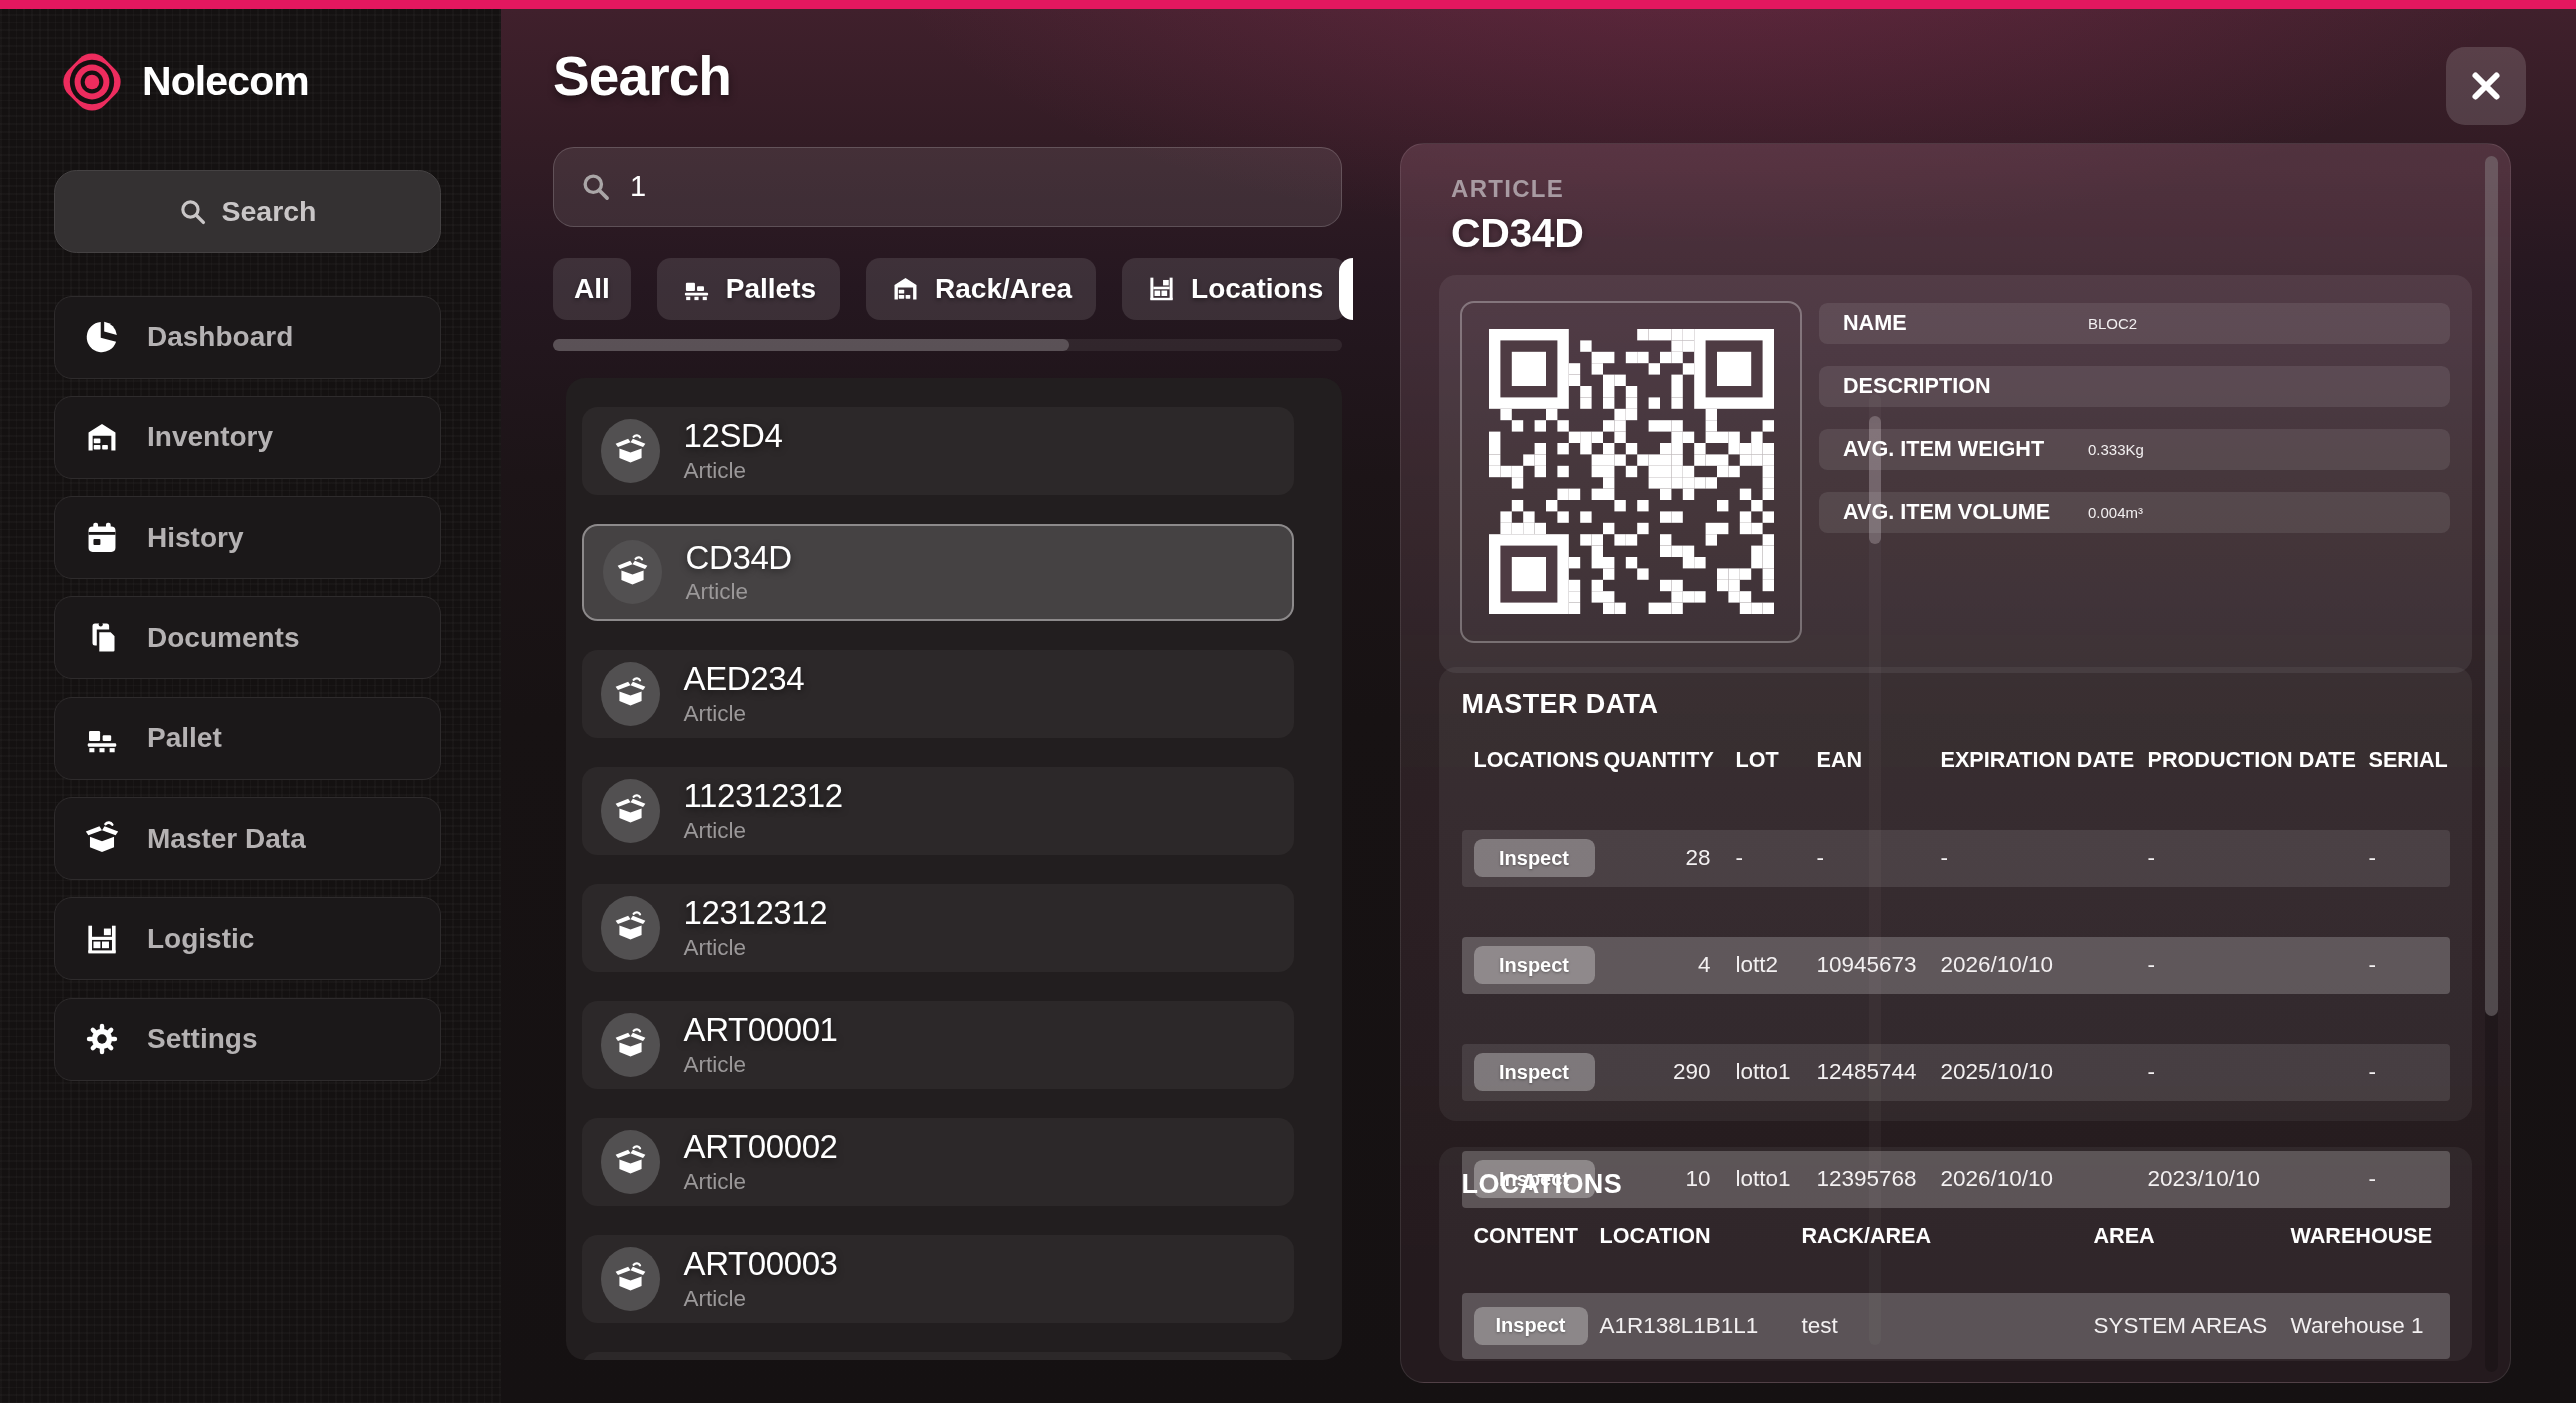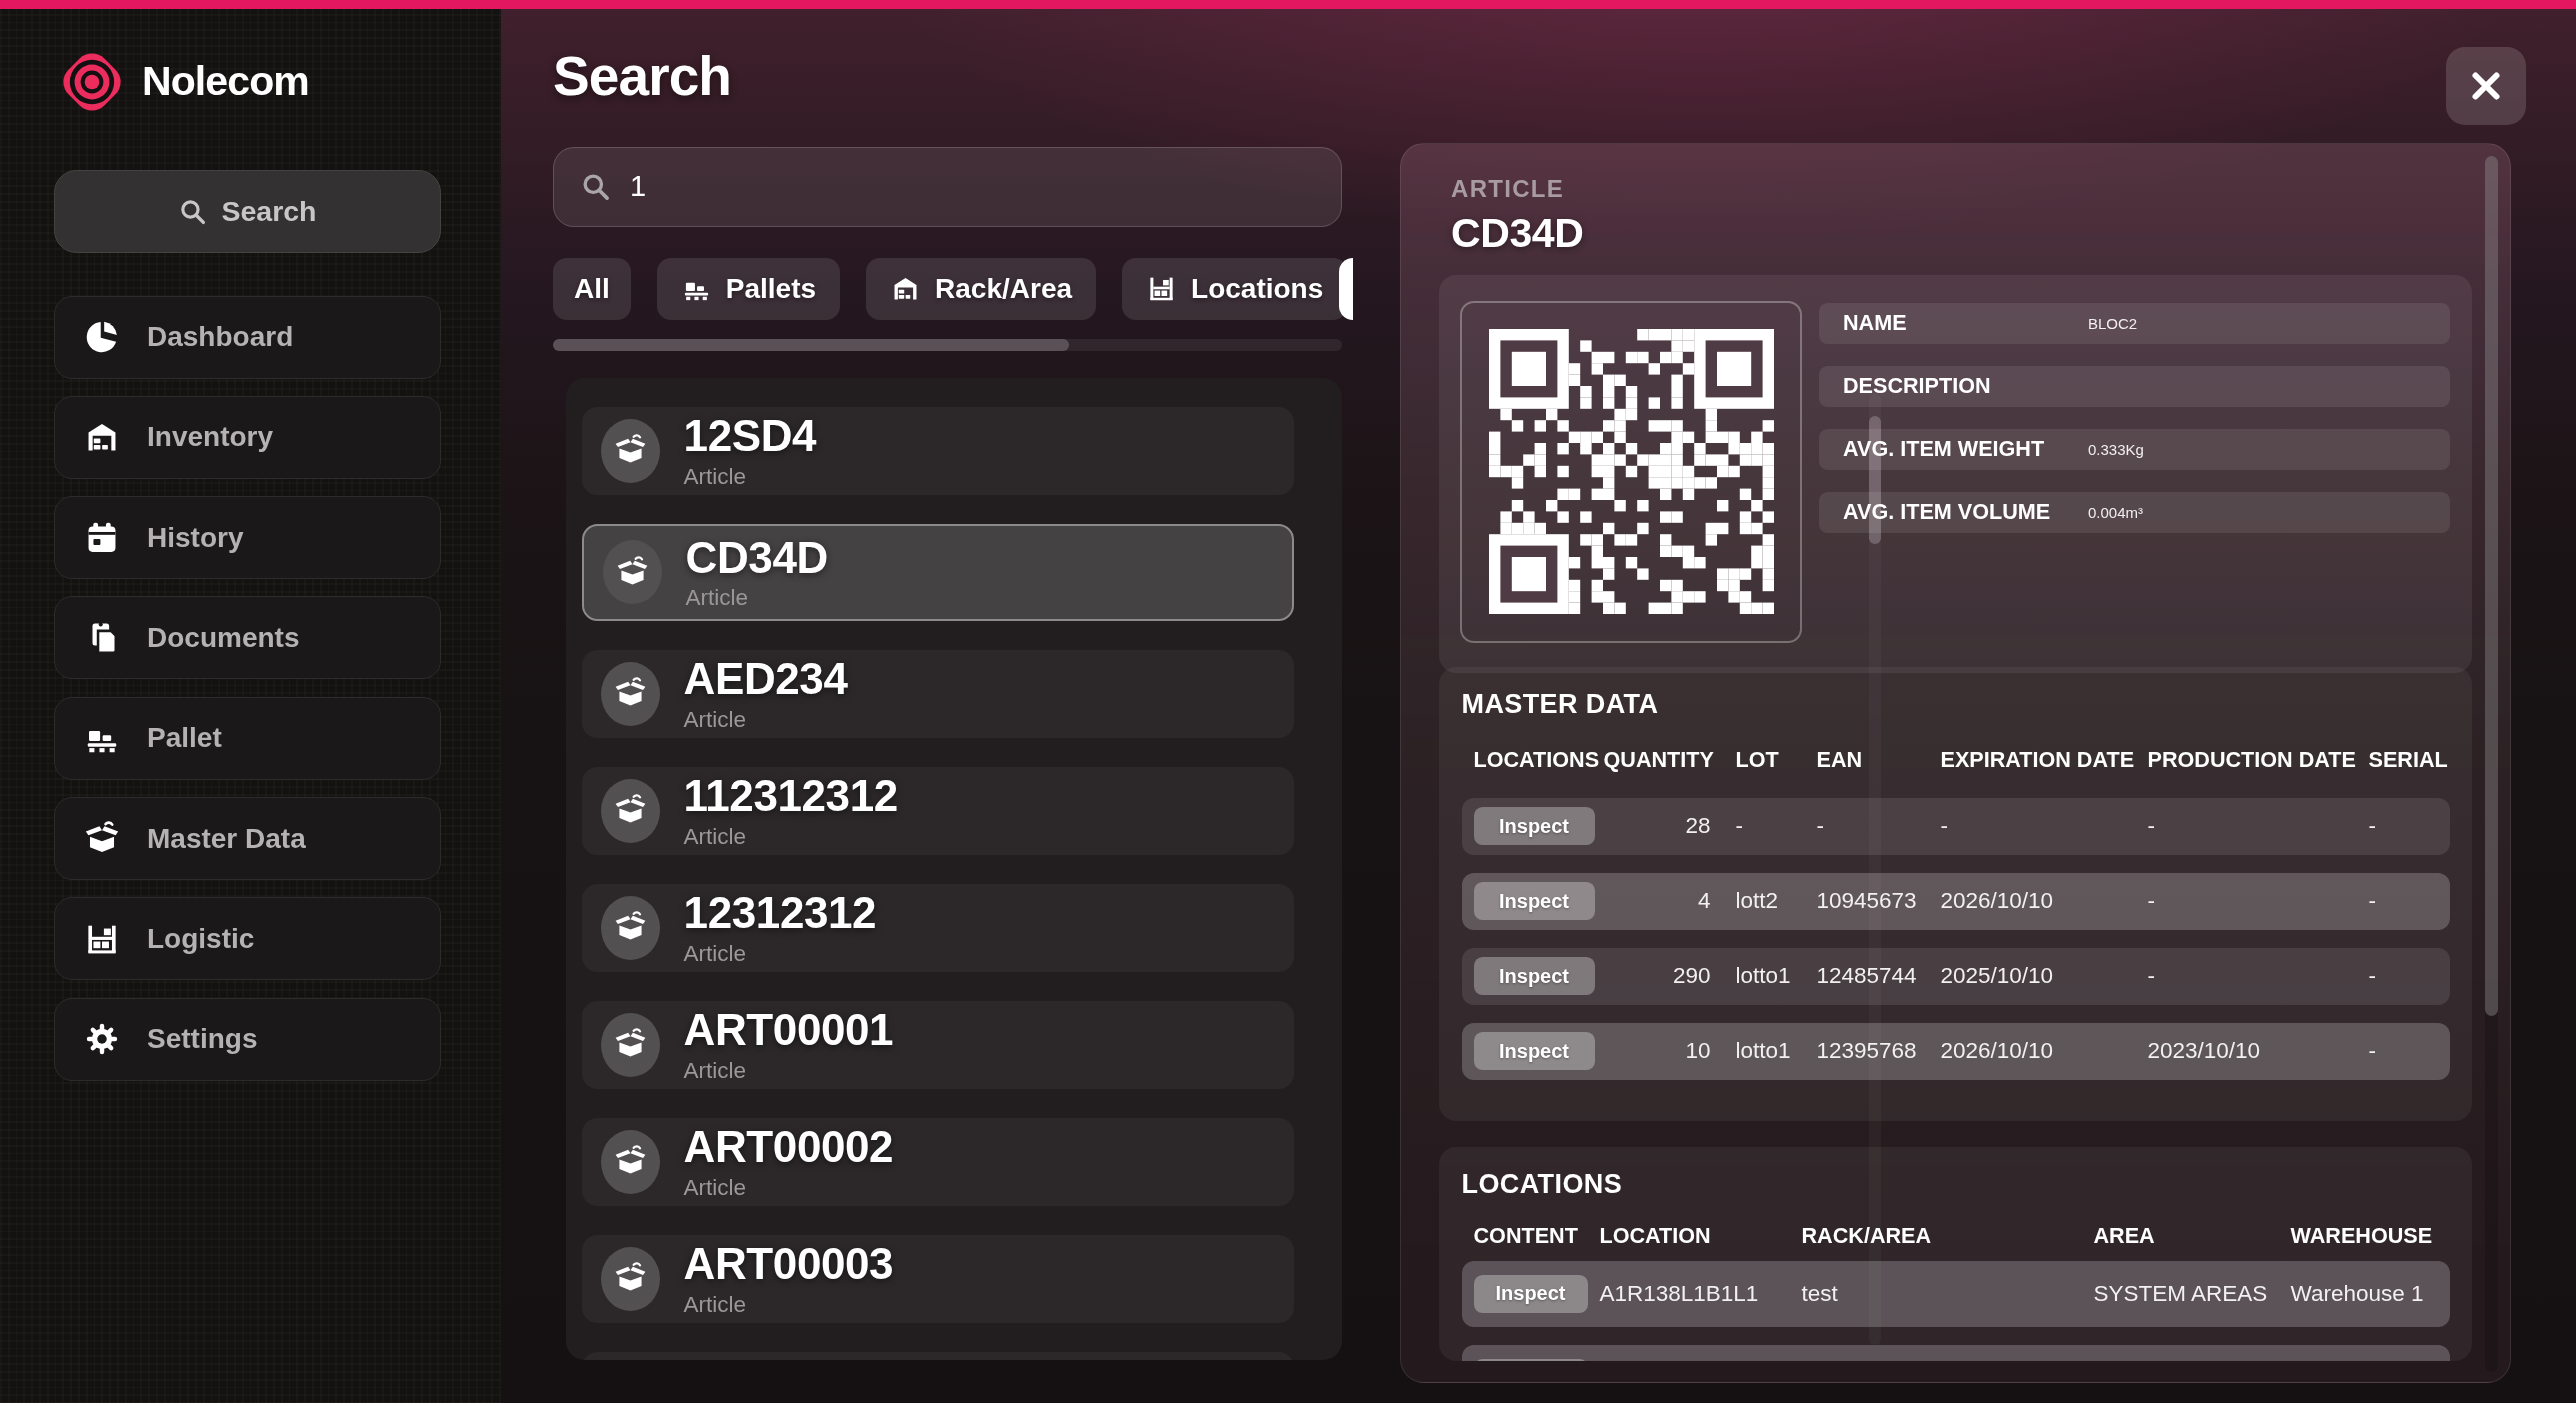--- a/index.html
+++ b/index.html
@@ -85,21 +85,21 @@
     padding:29px 0 0 15.6px; display:flex; flex-direction:column; gap:29px;
   }
   .ritem {
     flex:none; width:712px; height:88px; border-radius:15.6px; background:#2c2829;
     display:flex; align-items:center; gap:24px; padding-left:19px; cursor:pointer;
   }
   .ritem.selected { height:97px; background:#454243; border:2.6px solid #8d8a8b; }
   .avatar { width:59px; height:64px; border-radius:50%; background:#525051;
     display:flex; align-items:center; justify-content:center; flex:none; }
   .avatar .icon { width:35px; height:35px; color:#fff; }
-  .rtitle { font-size:44px; font-weight:bold; color:#fff; letter-spacing:-0.4px;
+  .rtitle { font-size:33px; font-weight:normal; color:#fff; letter-spacing:-0.4px;
     text-shadow:0 1.7px 7px rgba(0,0,0,0.5); }
   .rsub { font-size:22.5px; color:#9b9899; margin-top:2.6px; }
   .ritem.partial { height:88px; }
   .list-vscroll { position:absolute; left:1368px; top:385px; width:12px; height:951px;
     background:rgba(255,255,255,0.045); border-radius:6px; }
   .list-vscroll .thumb { position:absolute; left:0; top:22.5px; width:12px; height:128px;
     background:rgba(255,255,255,0.28); border-radius:6px; }
 
   
   .panel {
@@ -137,21 +137,21 @@
   .lgrid { display:grid; grid-template-columns:126px 202px 292px 197px 1fr;
     align-items:center; }
   .thead { position:absolute; left:22.5px; right:22.5px; padding:0 12px; }
   .card2 .thead { top:80px; }
   .card3 .thead { top:76px; }
   .th { font-size:21.6px; font-weight:bold; color:#fff; }
   .mgrid > :nth-child(3) { padding-left:25px; }
   .rows { position:absolute; left:22.5px; right:22.5px; display:flex; flex-direction:column; gap:18px; }
   .card2 .rows { top:131px; }
   .card3 .rows { top:114px; }
-  .trow { border-radius:12px; padding:0 12px; }
+  .trow { border-radius:4px; padding:0 12px;margin-top:32px; }
   .card2 .trow { height:57px; }
   .card3 .trow { height:66px; }
   .trow.shade-a { background:rgba(255,255,255,0.10); }
   .trow.shade-b { background:rgba(255,255,255,0.21); }
   .td { font-size:22.5px; color:#f3f0f1; }
   .mgrid .td.num { justify-self:end; }
   .inspect-btn { width:121px; height:38px; border-radius:8.6px; background:rgba(255,255,255,0.30);
     border:none; color:#fff; font-size:20px; font-weight:bold; font-family:inherit;
     cursor:pointer; text-shadow:0 0.9px 2.6px rgba(0,0,0,0.35); }
   .card3 .inspect-btn { width:114px; }

